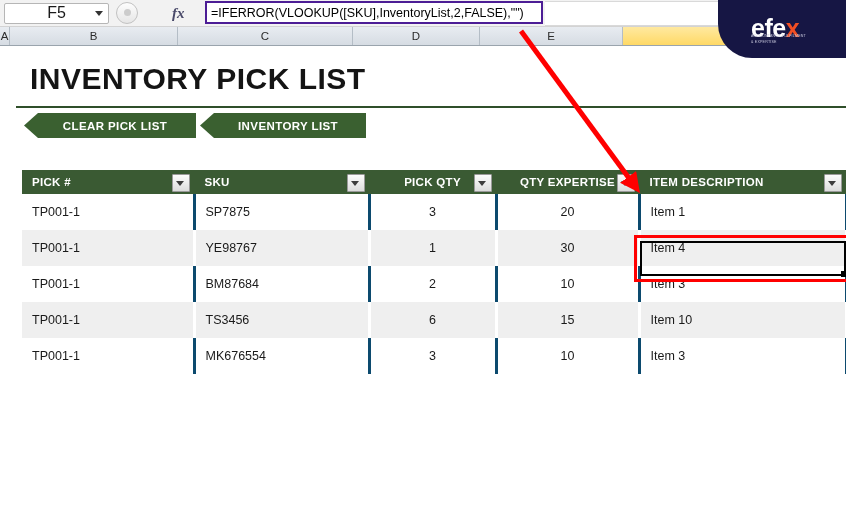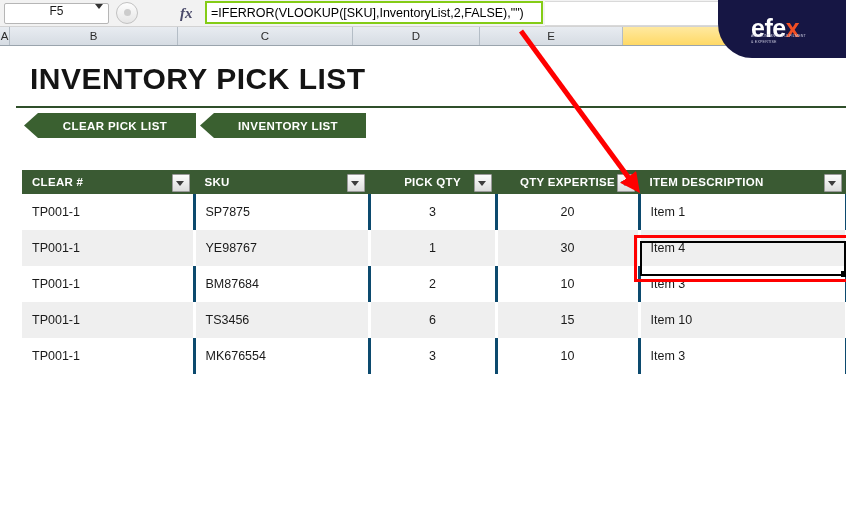--- a/index.html
+++ b/index.html
@@ -27,39 +27,40 @@
     box-sizing: border-box;
   }
   #name-box {
     width: 105px;
     height: 21px;
     margin-left: 4px;
     background: #ffffff;
     border: 1px solid #b6b6b6;
     border-radius: 2px;
     display: flex;
+    align-items: center;
     justify-content: center;
     position: relative;
-    font-size: 12px;
+    font-size: 16px;
     color: #1a1a1a;
     box-sizing: border-box;
   }
   #name-box-caret {
     position: absolute;
     right: 5px;
     width: 0; height: 0;
     border-left: 4px solid transparent;
     border-right: 4px solid transparent;
     border-top: 5px solid #333;
   }
   #fx-group {
     display: flex;
     align-items: center;
     margin-left: 7px;
-    gap: 20px;
+    gap: 12px;
   }
   .fx-round {
     width: 20px; height: 20px;
     border-radius: 50%;
     border: 1px solid #c2c2c2;
     background: linear-gradient(#fdfdfd, #e6e6e6);
   }
   .fx-round .dot {
     width: 7px; height: 7px;
     border-radius: 50%;
@@ -74,21 +75,21 @@
     font-weight: bold;
     padding-left: 22px;
   }
   #formula-input {
     position: absolute;
     left: 205px;
     top: 1px;
     width: 338px;
     height: 23px;
     background: #ffffff;
-    border: 2px solid #84cc16;
+    border: 2px solid #4c1d95;
     box-sizing: border-box;
     display: flex;
     align-items: center;
     padding-left: 4px;
     font-size: 12.5px;
     color: #000000;
     white-space: nowrap;
     overflow: hidden;
   }
   #formula-rest {
@@ -345,21 +346,21 @@
     <colgroup>
       <col style="width:172px">
       <col style="width:175px">
       <col style="width:127px">
       <col style="width:143px">
       <col style="width:207px">
       <col style="width:10px">
     </colgroup>
     <thead>
       <tr id="header-row">
-          <th><span>CLEAR #</span><span class="filter-btn"></span></th>
+          <th><span>PICK #</span><span class="filter-btn"></span></th>
           <th><span>SKU</span><span class="filter-btn"></span></th>
           <th class="num"><span>PICK QTY</span><span class="filter-btn"></span></th>
           <th class="num"><span>QTY EXPERTISE</span><span class="filter-btn"></span></th>
           <th><span>ITEM DESCRIPTION</span><span class="filter-btn"></span></th>
           <th></th>
         </tr>
     </thead>
     <tbody id="table-body">
         <tr class="odd">
           <td>TP001-1</td>

